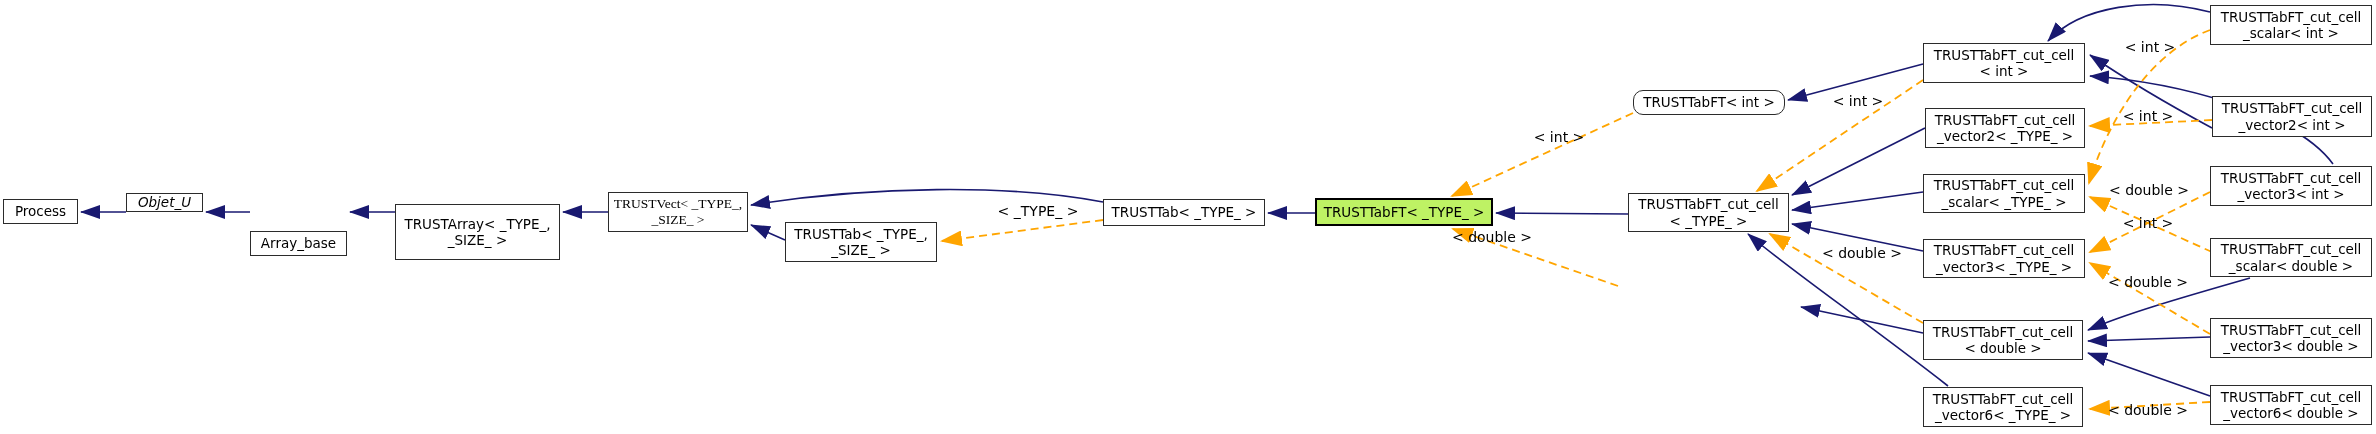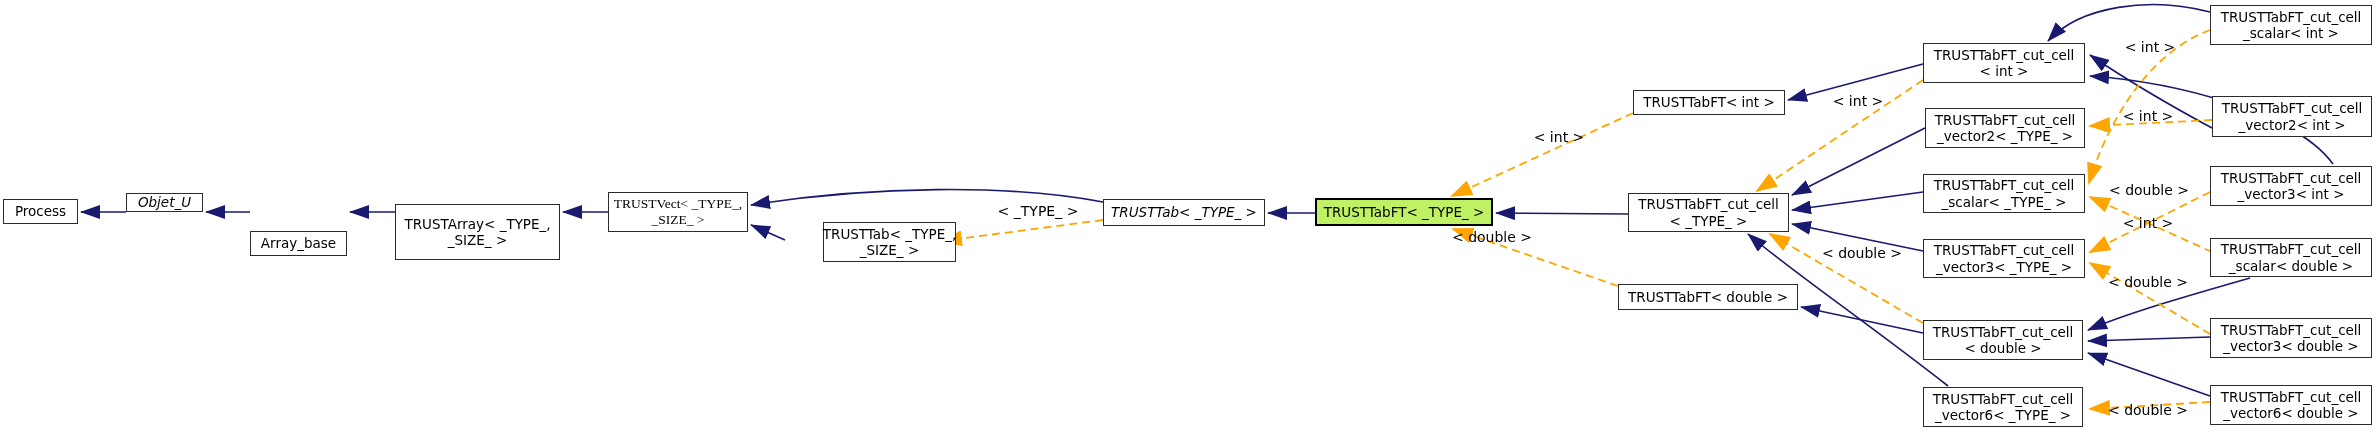--- a/index.html
+++ b/index.html
@@ -84,35 +84,32 @@
       <span>Array_base</span>
     </div>
     <div class="node" style="left: 395px; top: 192px; width: 165px; height: 56px; margin-top: 12px;">
       <span>TRUSTArray&lt; _TYPE_,</span>
       <span>_SIZE_ &gt;</span>
     </div>
     <div class="node" style="left: 608px; top: 192px; width: 140px; height: 40px; font-family: Liberation Serif, serif;">
       <span>TRUSTVect&lt; _TYPE_,</span>
       <span>_SIZE_ &gt;</span>
     </div>
-    <div class="node" style="left: 785px; top: 222px; width: 133px; height: 40px; margin-left: 38px;">
+    <div class="node" style="left: 785px; top: 222px; width: 152px; height: 40px;">
       <span>TRUSTTab&lt; _TYPE_,</span>
       <span>_SIZE_ &gt;</span>
     </div>
-    <div class="node" style="left: 1103px; top: 199px; width: 162px; height: 27px; font-style: italic;">
+    <div class="node" style="left: 1103px; top: 199px; width: 162px; height: 27px;">
       <span>TRUSTTab&lt; _TYPE_ &gt;</span>
     </div>
     <div class="node focus" style="left: 1315px; top: 198px; width: 178px; height: 28px;">
       <span>TRUSTTabFT&lt; _TYPE_ &gt;</span>
     </div>
-    <div class="node" style="left: 1633px; top: 90px; width: 152px; height: 25px;">
+    <div class="node" style="left: 1633px; top: 90px; width: 152px; height: 25px; border-radius: 10px;">
       <span>TRUSTTabFT&lt; int &gt;</span>
-    </div>
-    <div class="node" style="left: 1618px; top: 284px; width: 180px; height: 26px;">
-      <span>TRUSTTabFT&lt; double &gt;</span>
     </div>
     <div class="node" style="left: 1628px; top: 193px; width: 161px; height: 39px;">
       <span>TRUSTTabFT_cut_cell</span>
       <span>&lt; _TYPE_ &gt;</span>
     </div>
     <div class="node" style="left: 1923px; top: 43px; width: 162px; height: 40px;">
       <span>TRUSTTabFT_cut_cell</span>
       <span>&lt; int &gt;</span>
     </div>
     <div class="node" style="left: 1925px; top: 108px; width: 160px; height: 40px;">

